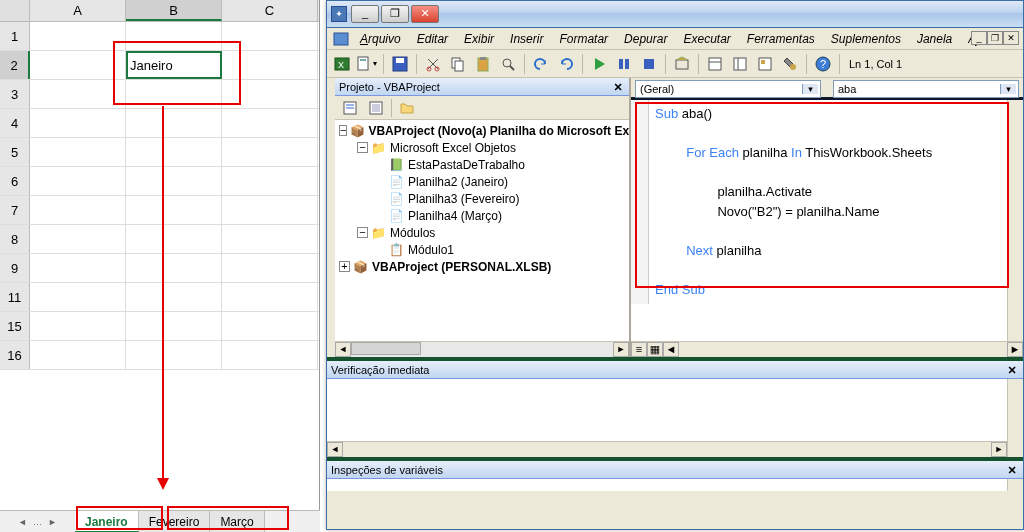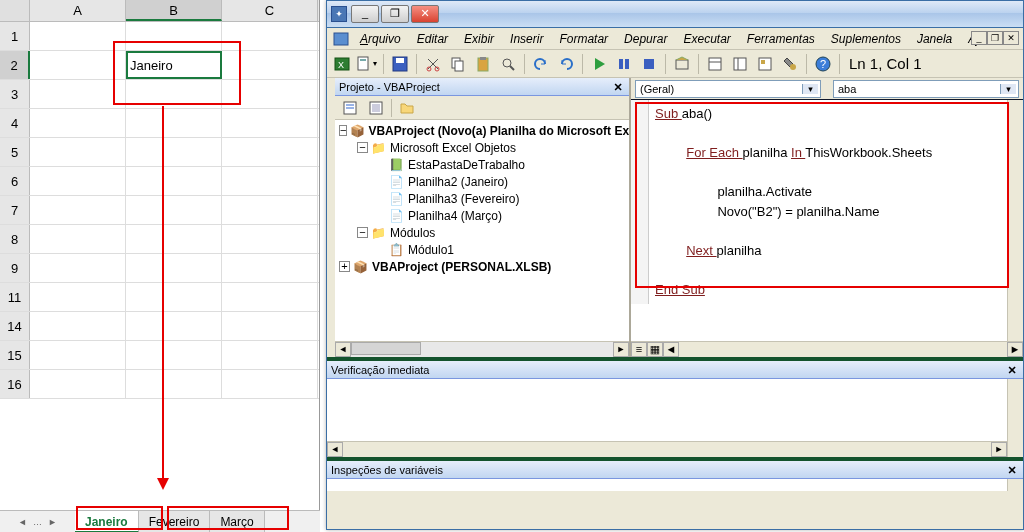--- a/index.html
+++ b/index.html
@@ -39,50 +39,50 @@
 .vbe .win-btn { width: 28px; height: 18px; background: linear-gradient(to bottom,#f3f3f3,#cfcfcf); border: 1px solid #777; border-radius: 2px; font-size: 11px; text-align: center; line-height: 15px; cursor: pointer; }
 .vbe .win-btn.close { background: linear-gradient(to bottom,#f58f82,#d94331); color: #fff; }
 .vbe .menubar { height: 22px; background: #ece9d8; display: flex; align-items: center; padding: 0 6px; font-size: 12px; gap: 2px; border-bottom: 1px solid #c6c3b3;}
 .vbe .menubar .m { padding: 2px 7px; cursor: pointer; font-style: italic; }
 .vbe .menubar .m u { text-decoration: underline; }
 .vbe .mdi-btns { position: absolute; right: 4px; top: 30px; display: flex; gap: 0; }
 .vbe .mdi-btns .mb { width: 16px; height: 14px; background: #ece9d8; border: 1px solid #888; font-size: 9px; text-align: center; line-height: 12px; cursor: pointer;}
 .vbe .toolbar { height: 28px; background: #ece9d8; display: flex; align-items: center; padding: 0 4px; gap: 3px; font-size: 11px; border-bottom: 1px solid #c6c3b3;}
 .vbe .toolbar .sep { width: 1px; height: 20px; background: #bcb9a8; margin: 0 2px; }
 .vbe .toolbar .t { width: 22px; height: 22px; display: flex; align-items: center; justify-content: center; cursor: pointer; border: 1px solid transparent; }
-.vbe .toolbar .pos { margin-left: 4px; font-size: 15px; }
+.vbe .toolbar .pos { margin-left: 4px; font-size: 11px; }
 svg.ico { width: 16px; height: 16px; }
 
 .vbe .body { display: flex; height: 279px; padding-left: 8px; }
 .proj { width: 296px; border-right: 2px solid #aca899; background: #fff; display: flex; flex-direction: column; }
 .proj .pane-title { height: 18px; background: linear-gradient(to bottom,#e6eefb,#c1d6f1); font-size: 11px; padding: 0 4px; line-height: 18px; display: flex; justify-content: space-between; border-bottom: 1px solid #7a96df; }
 .proj .pane-title .x { width: 14px; text-align: center; cursor: pointer; font-weight: bold;}
 .proj .mini-tb { height: 24px; background: #ece9d8; display: flex; align-items: center; padding: 0 4px; gap: 4px; border-bottom: 1px solid #c6c3b3;}
 .proj .mini-tb .bt { width: 22px; height: 20px; display: flex; align-items: center; justify-content: center; border: 1px solid transparent; cursor: pointer;}
 .proj .tree { flex: 1; overflow: auto; font-size: 12px; padding: 2px 0; }
 .proj .node { display: flex; align-items: center; height: 17px; padding-left: 4px; white-space: nowrap; }
 .proj .node .tw { width: 11px; height: 11px; border: 1px solid #888; font-size: 11px; text-align: center; margin-right: 3px; cursor: pointer; background: #fff; line-height: 8px; }
 .proj .node .sp { display: inline-block; }
 .proj .node .ic { width: 16px; height: 14px; margin-right: 3px; display: inline-flex; align-items: center; justify-content: center; }
 .proj .node b { font-weight: bold; }
 .proj .hscroll { height: 16px; background: #ece9d8; border-top: 1px solid #c6c3b3; display:flex; }
 .proj .hscroll .ar { width: 16px; height: 15px; background: #ece9d8; border: 1px solid #aaa; text-align: center; font-size: 9px; line-height: 13px;}
 .proj .hscroll .track { flex:1; background:#e8e8e8; position: relative; }
 .proj .hscroll .thumb { position: absolute; left: 0; top: 0; height: 13px; width: 70px; background: #d5d5d5; border: 1px solid #aaa; }
 
 .code { flex: 1; display: flex; flex-direction: column; background: #fff; }
-.code .combos { height: 22px; display: flex; padding: 2px 4px; gap: 12px; background: #ece9d8; border-bottom: 1px solid #0f172a;}
+.code .combos { height: 22px; display: flex; padding: 2px 4px; gap: 12px; background: #ece9d8; border-bottom: 3px solid #0f172a;}
 .code .combo { height: 18px; background: #fff; border: 1px solid #7f9db9; display: flex; align-items: center; font-size: 11px; padding: 0 2px 0 4px; }
 .code .combo .cv { flex: 1; }
 .code .combo .cd { width: 16px; background: #dfe7f4; border-left: 1px solid #7f9db9; text-align: center; font-size: 9px; cursor: pointer;}
 .code .editor-wrap { flex:1; position: relative; }
 .code .annot-code { position: absolute; left: 4px; top: 2px; right: 14px; height: 186px; border: 2px solid #e60000; z-index: 3; pointer-events: none; }
 .code pre { font-family: Consolas, "Courier New", monospace; font-size: 13px; line-height: 19px; padding: 4px 2px 4px 24px; white-space: pre; position: relative; }
 .code pre .gutter { position: absolute; left: 0; top: 0; width: 18px; height: 100%; background: #f4f4f4; border-right: 1px solid #ccc; }
-.kw { color: #7f1d1d; text-decoration: underline; }
+.kw { color: #3b82f6; }
 .code .vscroll { position: absolute; right: 0; top: 0; width: 16px; bottom: 16px; background: #ece9d8; border-left: 1px solid #c6c3b3;}
 .code .hscroll { position: absolute; left: 0; right: 0; bottom: 0; height: 16px; background: #ece9d8; border-top: 1px solid #c6c3b3; display: flex;}
 .code .hscroll .vw { width: 16px; height: 15px; border: 1px solid #aaa; text-align: center; font-size: 11px; line-height: 13px; background: #ece9d8;}
 
 .immediate, .watches { border-top: 4px solid #14532d; }
 .immediate .pane-title, .watches .pane-title { height: 18px; background: linear-gradient(to bottom,#e6eefb,#c1d6f1); font-size: 11px; padding: 0 4px; line-height: 18px; display: flex; justify-content: space-between; border-bottom: 1px solid #7a96df;}
 .immediate .pane-title .x, .watches .pane-title .x { width: 14px; text-align: center; cursor: pointer; font-weight: bold;}
 .immediate .area { height: 78px; background: #fff; position: relative; }
 .immediate .area .hs { position: absolute; left: 0; right: 16px; bottom: 0; height: 16px; background: #ece9d8; border-top: 1px solid #c6c3b3; display:flex;}
 .immediate .area .hs .ar { width:16px; border:1px solid #aaa; text-align:center; font-size:9px; line-height:13px;}
@@ -156,26 +156,20 @@
         <div class="cell"></div>
         <div class="cell"></div>
       </div>
     <div class="row">
         <div class="row-h">11</div>
         <div class="cell"></div>
         <div class="cell"></div>
         <div class="cell"></div>
       </div>
     <div class="row">
-        <div class="row-h">14</div>
-        <div class="cell"></div>
-        <div class="cell"></div>
-        <div class="cell"></div>
-      </div>
-    <div class="row">
         <div class="row-h">15</div>
         <div class="cell"></div>
         <div class="cell"></div>
         <div class="cell"></div>
       </div>
     <div class="row">
         <div class="row-h">16</div>
         <div class="cell"></div>
         <div class="cell"></div>
         <div class="cell"></div>

